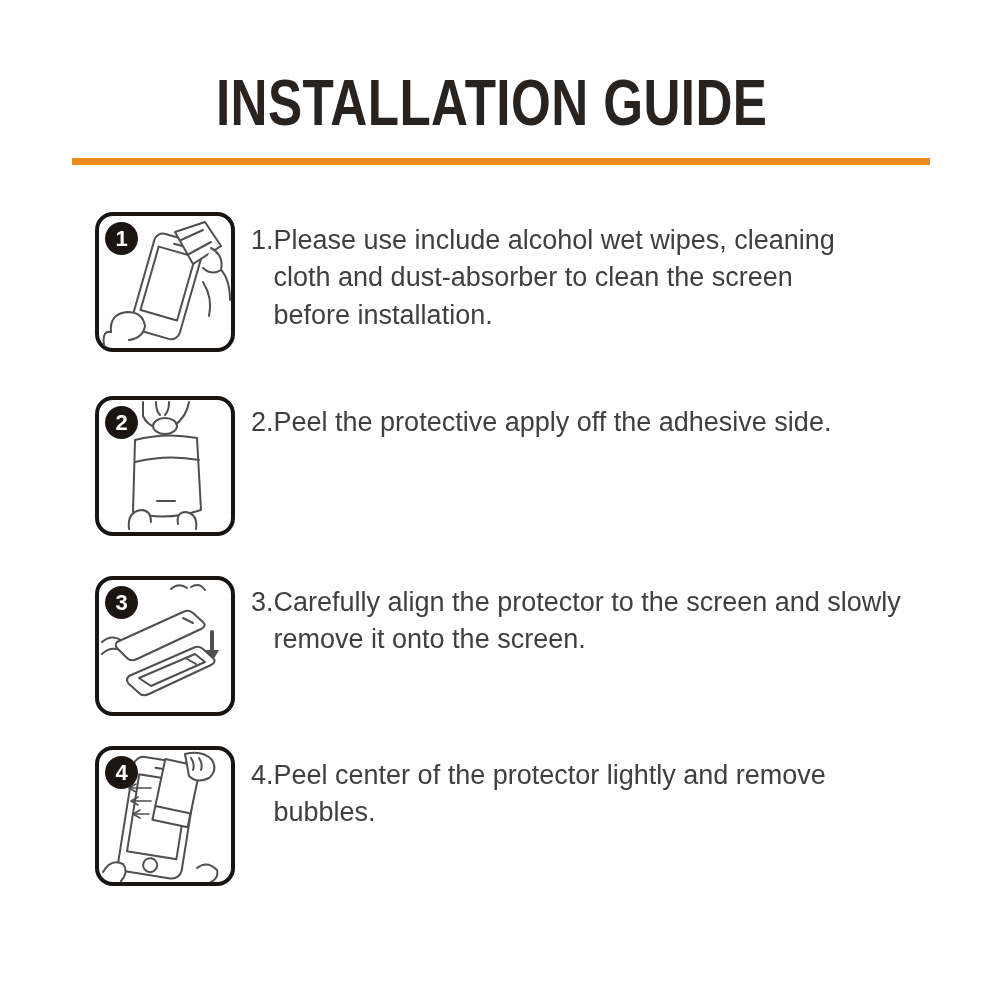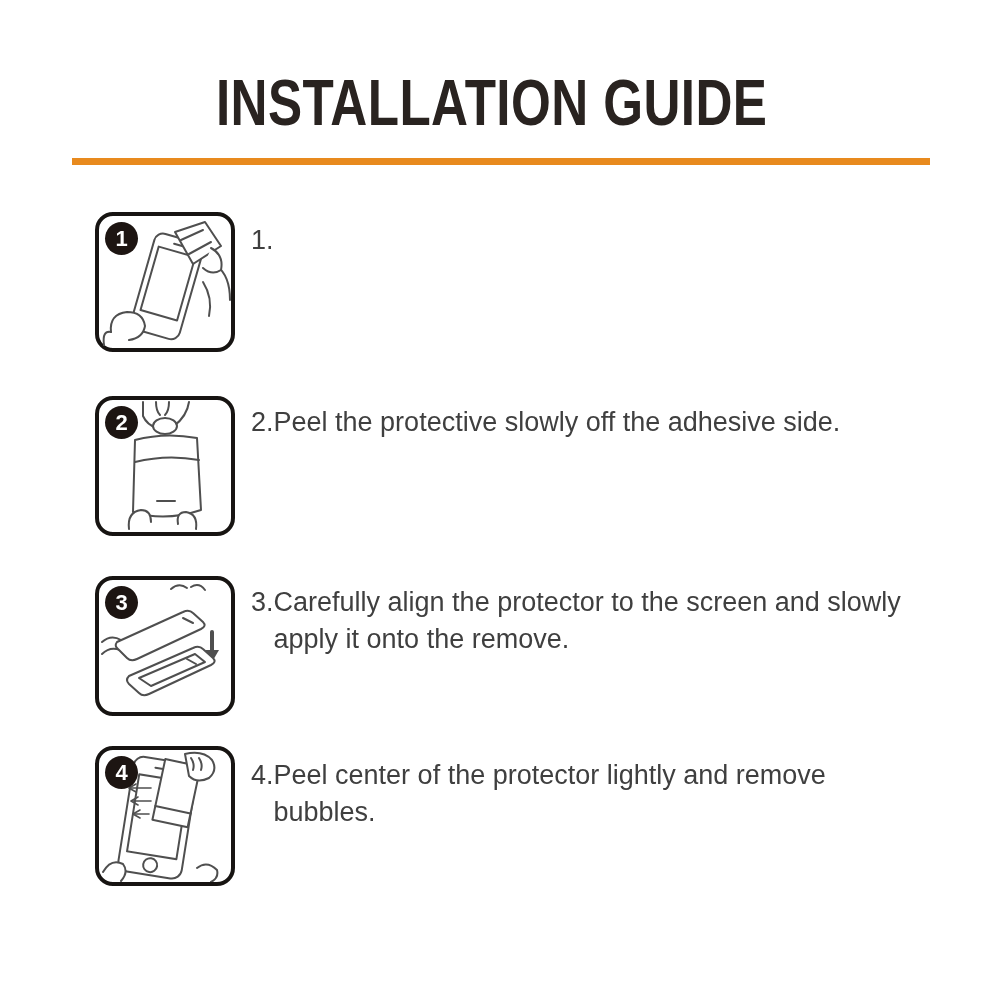--- a/index.html
+++ b/index.html
@@ -104,20 +104,23 @@
         <path d="M82 24 L104 14"></path>
         <path d="M90 38 L112 26"></path>
         <path d="M112 32 Q125 39 122 54 Q113 60 104 52" fill="#ffffff"></path>
         <path d="M12 116 Q10 98 28 96 Q44 96 46 110 Q44 122 30 124" fill="#ffffff"></path>
         <path d="M5 129 Q3 114 12 116"></path>
       </g>
     </svg>
   </div>
   <div class="step-text">
     <span class="step-num">1.</span>
+    <span class="step-body">Please use include alcohol wet wipes, cleaning
+cloth and dust-absorber to clean the screen
+before installation.</span>
   </div>
 </div>
 
 <div class="step step-2">
   <div class="figure">
     <div class="badge">2</div>
     <svg viewBox="0 0 132 132">
       <g class="art">
         <path d="M44 2 L44 16 Q48 25 58 28"></path>
         <path d="M90 2 Q88 16 75 26"></path>
@@ -127,21 +130,21 @@
         <path d="M36 40 Q66 32 98 38 L102 110 Q66 122 34 112 Z" fill="#ffffff"></path>
         <path d="M36 62 Q68 54 100 60"></path>
         <line x1="58" y1="101" x2="76" y2="101"></line>
         <path d="M30 129 Q28 112 42 110 Q52 110 52 122" fill="#ffffff"></path>
         <path d="M97 129 Q99 114 87 112 Q77 112 79 124" fill="#ffffff"></path>
       </g>
     </svg>
   </div>
   <div class="step-text">
     <span class="step-num">2.</span>
-    <span class="step-body">Peel the protective slowly off the adhesive side.</span>
+    <span class="step-body">Peel the protective apply off the adhesive side.</span>
   </div>
 </div>
 
 <div class="step step-3">
   <div class="figure">
     <div class="badge">3</div>
     <svg viewBox="0 0 132 132">
       <g class="art">
         <path d="M3 62 Q12 54 22 60"></path>
         <path d="M3 74 Q11 66 21 70"></path>
@@ -153,21 +156,21 @@
         <path d="M106 70 L113 82 L120 70 Z" fill="#4f4f4f" stroke="none"></path>
         <path d="M30 96 L94 68 Q100 65 104 69 L114 78 Q118 82 112 85 L50 114 Q44 117 40 113 L30 104 Q26 100 30 96 Z" fill="#ffffff"></path>
         <path d="M40 98 L96 74 L106 82 L52 106 Z"></path>
         <line x1="88" y1="79" x2="97" y2="84"></line>
       </g>
     </svg>
   </div>
   <div class="step-text">
     <span class="step-num">3.</span>
     <span class="step-body">Carefully align the protector to the screen and slowly
-apply it onto the remove.</span>
+remove it onto the screen.</span>
   </div>
 </div>
 
 <div class="step step-4">
   <div class="figure">
     <div class="badge">4</div>
     <svg viewBox="0 0 132 132">
       <g class="art">
         <g transform="rotate(9 60 72)">
           <rect x="26" y="10" width="64" height="116" rx="10" fill="#ffffff"></rect>

